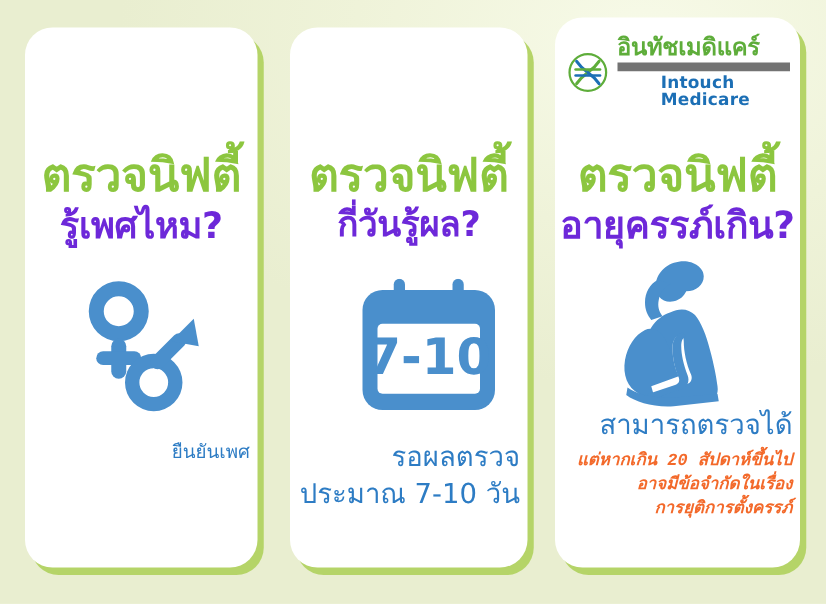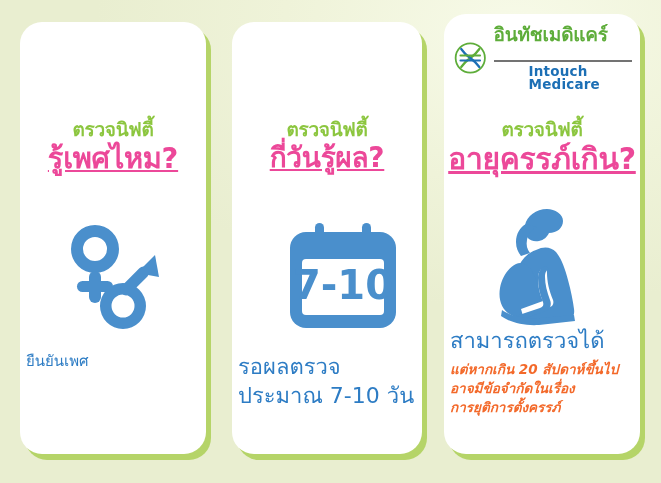--- a/index.html
+++ b/index.html
@@ -47,30 +47,29 @@
   
   .heading {
     text-align: center;
     line-height: 1.22;
     margin: 0;
     padding: 0;
     white-space: nowrap;
   }
   .h-green {
     color: #8cc63f;
-    font-size: 19px;
+    font-size: 37px;
     font-weight: bold;
     letter-spacing: -0.3px;
   }
   .h-blue {
-    color: #ec4899;
+    color: #6d28d9;
     font-size: 29px;
     font-weight: bold;
     letter-spacing: -0.3px;
-    text-decoration: underline;
   }
   #card-1 .title-block { position: absolute; top: 96px; left: 0; right: 0; }
   #card-2 .title-block { position: absolute; top: 96px; left: 0; right: 0; }
   #card-3 .title-block { position: absolute; top: 104px; left: 0; right: 0; }
   #card-3 .h-blue { font-size: 30px; }
   #card-2 .h-blue { font-size: 28px; }
 
   
   .icon-wrap {
     position: absolute;
@@ -80,60 +79,60 @@
     justify-content: center;
   }
   #icon-gender   { top: 196px; height: 118px; }
   #icon-calendar { top: 198px; height: 114px; padding-left: 32px; }
   #icon-pregnant { top: 190px; height: 124px; }
 
   
   .foot {
     position: absolute;
     left: 6px; right: 6px;
-    text-align: left;
+    text-align: right;
     color: #2d7cc4;
     line-height: 1.32;
   }
   #foot-1 { top: 330px; font-size: 15px; }
   #foot-2 { top: 330px; font-size: 22px; }
   #foot-3 { top: 312px; font-size: 22px; }
 
   .foot div { white-space: nowrap; }
 
   .note {
     margin-top: 5px;
     color: #f3692a;
     font-size: 13.5px;
     font-style: italic;
     font-weight: bold;
     line-height: 1.42;
   }
-  .note div { white-space: nowrap; }
+  .note div { white-space: nowrap; font-family: Liberation Mono, monospace; }
 
   
   #logo-bar {
     position: absolute;
     top: 16px;
     left: 10px;
     right: 8px;
     height: 56px;
     display: flex;
     align-items: center;
     justify-content: center;
     gap: 7px;
   }
   .logo-text { display: flex; flex-direction: column; line-height: 1; }
   .logo-th {
     color: #5ead3a;
     font-size: 19px;
     font-weight: bold;
     letter-spacing: -0.2px;
-    border-bottom: 2px solid #737373;
-    padding-bottom: 16px;
+    border-bottom: 7px solid #737373;
+    padding-bottom: 2px;
   }
   .logo-en {
     color: #1c6fb5;
     font-size: 13.5px;
     font-weight: bold;
     letter-spacing: 0.2px;
     margin-top: 3px;
     margin-left: 35px;
   }
 

